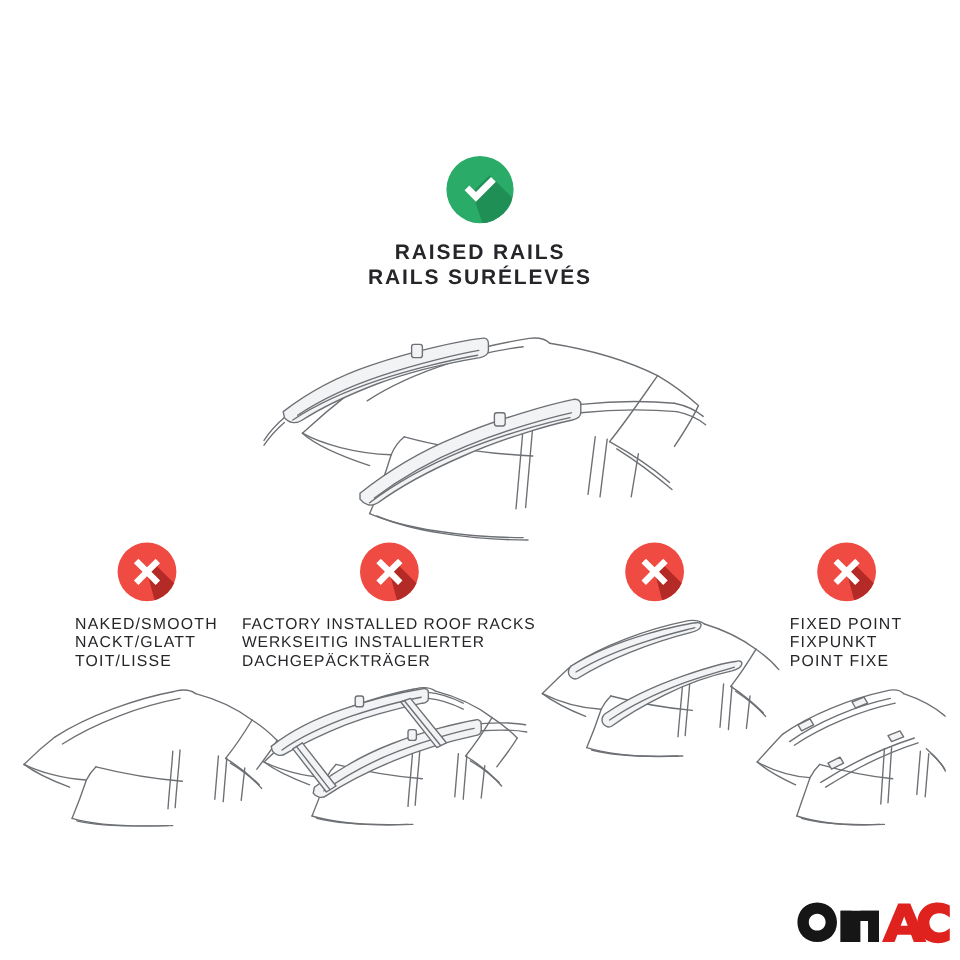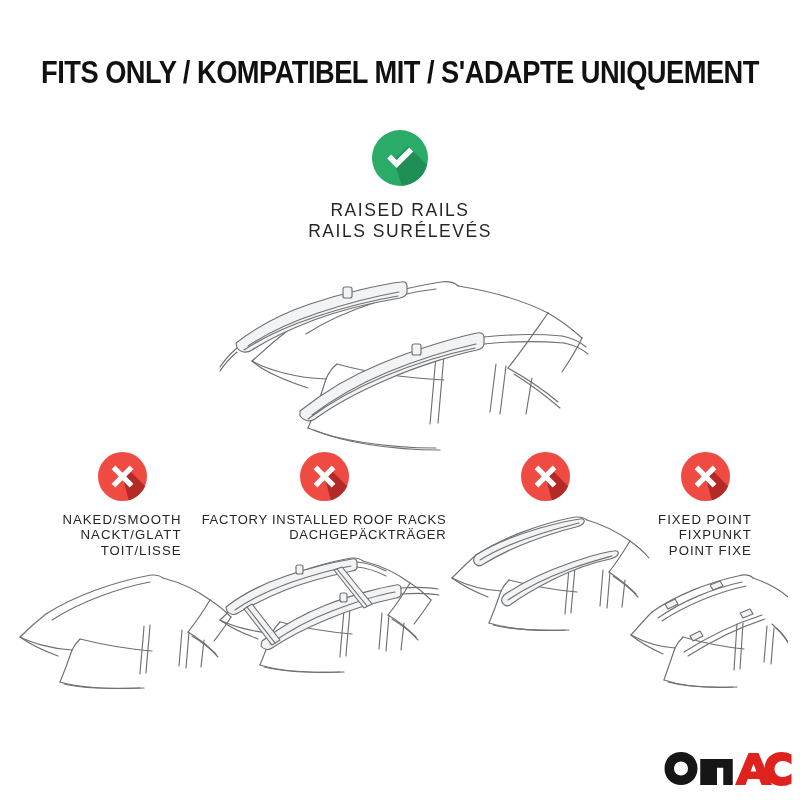--- a/index.html
+++ b/index.html
@@ -85,21 +85,21 @@
     background: #ef4b42;
   }
 
   .labels-center {
     margin-top: 14px;
     text-align: center;
     color: #26262a;
     font-size: 17.5px;
     line-height: 20.5px;
     letter-spacing: 1.55px;
-    font-weight: normal;
+    font-weight: bold;
   }
   .labels-center div {
     white-space: nowrap;
   }
 
   
   .main-art {
     position: absolute;
     left: 196px;
     top: 278px;
@@ -123,21 +123,21 @@
     flex-direction: column;
     align-items: center;
   }
   .bcol-0 { left: 6px;   width: 232px; }
   .bcol-1 { left: 200px; width: 248px; }
   .bcol-2 { left: 440px; width: 210px; }
   .bcol-3 { left: 622px; width: 166px; }
 
   .bcol .blabels {
     margin-top: 11px;
-    text-align: right;
+    text-align: left;
     color: #26262a;
     font-size: 13.2px;
     line-height: 15.4px;
     letter-spacing: 1.0px;
     white-space: nowrap;
   }
   .bcol-1 .blabels { font-size: 13.0px; letter-spacing: 0.75px; }
   .bcol-2 .blabels { letter-spacing: 1.0px; }
 
   .bart {
@@ -158,23 +158,20 @@
   .logo svg { display: block; width: 100%; height: 100%; }
 
   .lines { fill: none; stroke: #6d7074; stroke-width: 1.15; stroke-linecap: round; stroke-linejoin: round; }
   .fill-light { fill: #f2f3f4; stroke: #6d7074; stroke-width: 1.15; stroke-linejoin: round; }
 </style>
 </head>
 <body>
 
 <div class="page">
 
-  <div class="header">
-    <div class="header-title">FITS ONLY / KOMPATIBEL MIT / S'ADAPTE UNIQUEMENT</div>
-  </div>
 
   <div class="main-block">
 
     <div class="icon-row-center">
       <div class="flat-icon icon-check">
         <svg viewBox="0 0 56 56" aria-hidden="true">
 
           <path d="M21.5 30.5 L36 16 L56 36 L56 56 L30 56 Z" fill="#1f8f56"></path>
 
           <path d="M15.2 28.6 L19.1 24.6 L24.6 30.1 L37.2 17.5 L41.2 21.5 L24.6 38.1 Z" fill="#ffffff"></path>
@@ -302,20 +299,21 @@
 
     <div class="bcol bcol-1">
       <div class="flat-icon icon-cross">
         <svg viewBox="0 0 49 49" aria-hidden="true">
           <path d="M24.5 24.5 L31 18 L49 36 L49 49 L31 49 Z" fill="#b32a26"></path>
           <path d="M13.6 17.3 L17.3 13.6 L24.5 20.8 L31.7 13.6 L35.4 17.3 L28.2 24.5 L35.4 31.7 L31.7 35.4 L24.5 28.2 L17.3 35.4 L13.6 31.7 L20.8 24.5 Z" fill="#ffffff"></path>
         </svg>
       </div>
       <div class="blabels">
         <div>FACTORY INSTALLED ROOF RACKS</div>
+        <div>WERKSEITIG INSTALLIERTER</div>
         <div>DACHGEPÄCKTRÄGER</div>
       </div>
       <div class="bart">
         <svg viewBox="0 0 248 125" aria-hidden="true">
           <g class="lines">
             <path d="M46 48 C74 30 114 16 146 10 C154 8 159 9 163 12"></path>
             <path d="M163 12 C182 17 198 25 210 34"></path>
             <path d="M210 34 C204 44 196 56 188 66"></path>
             <path d="M52 54 C80 36 118 22 150 16"></path>
             <path d="M46 48 C37 55 28 63 20 71"></path>

